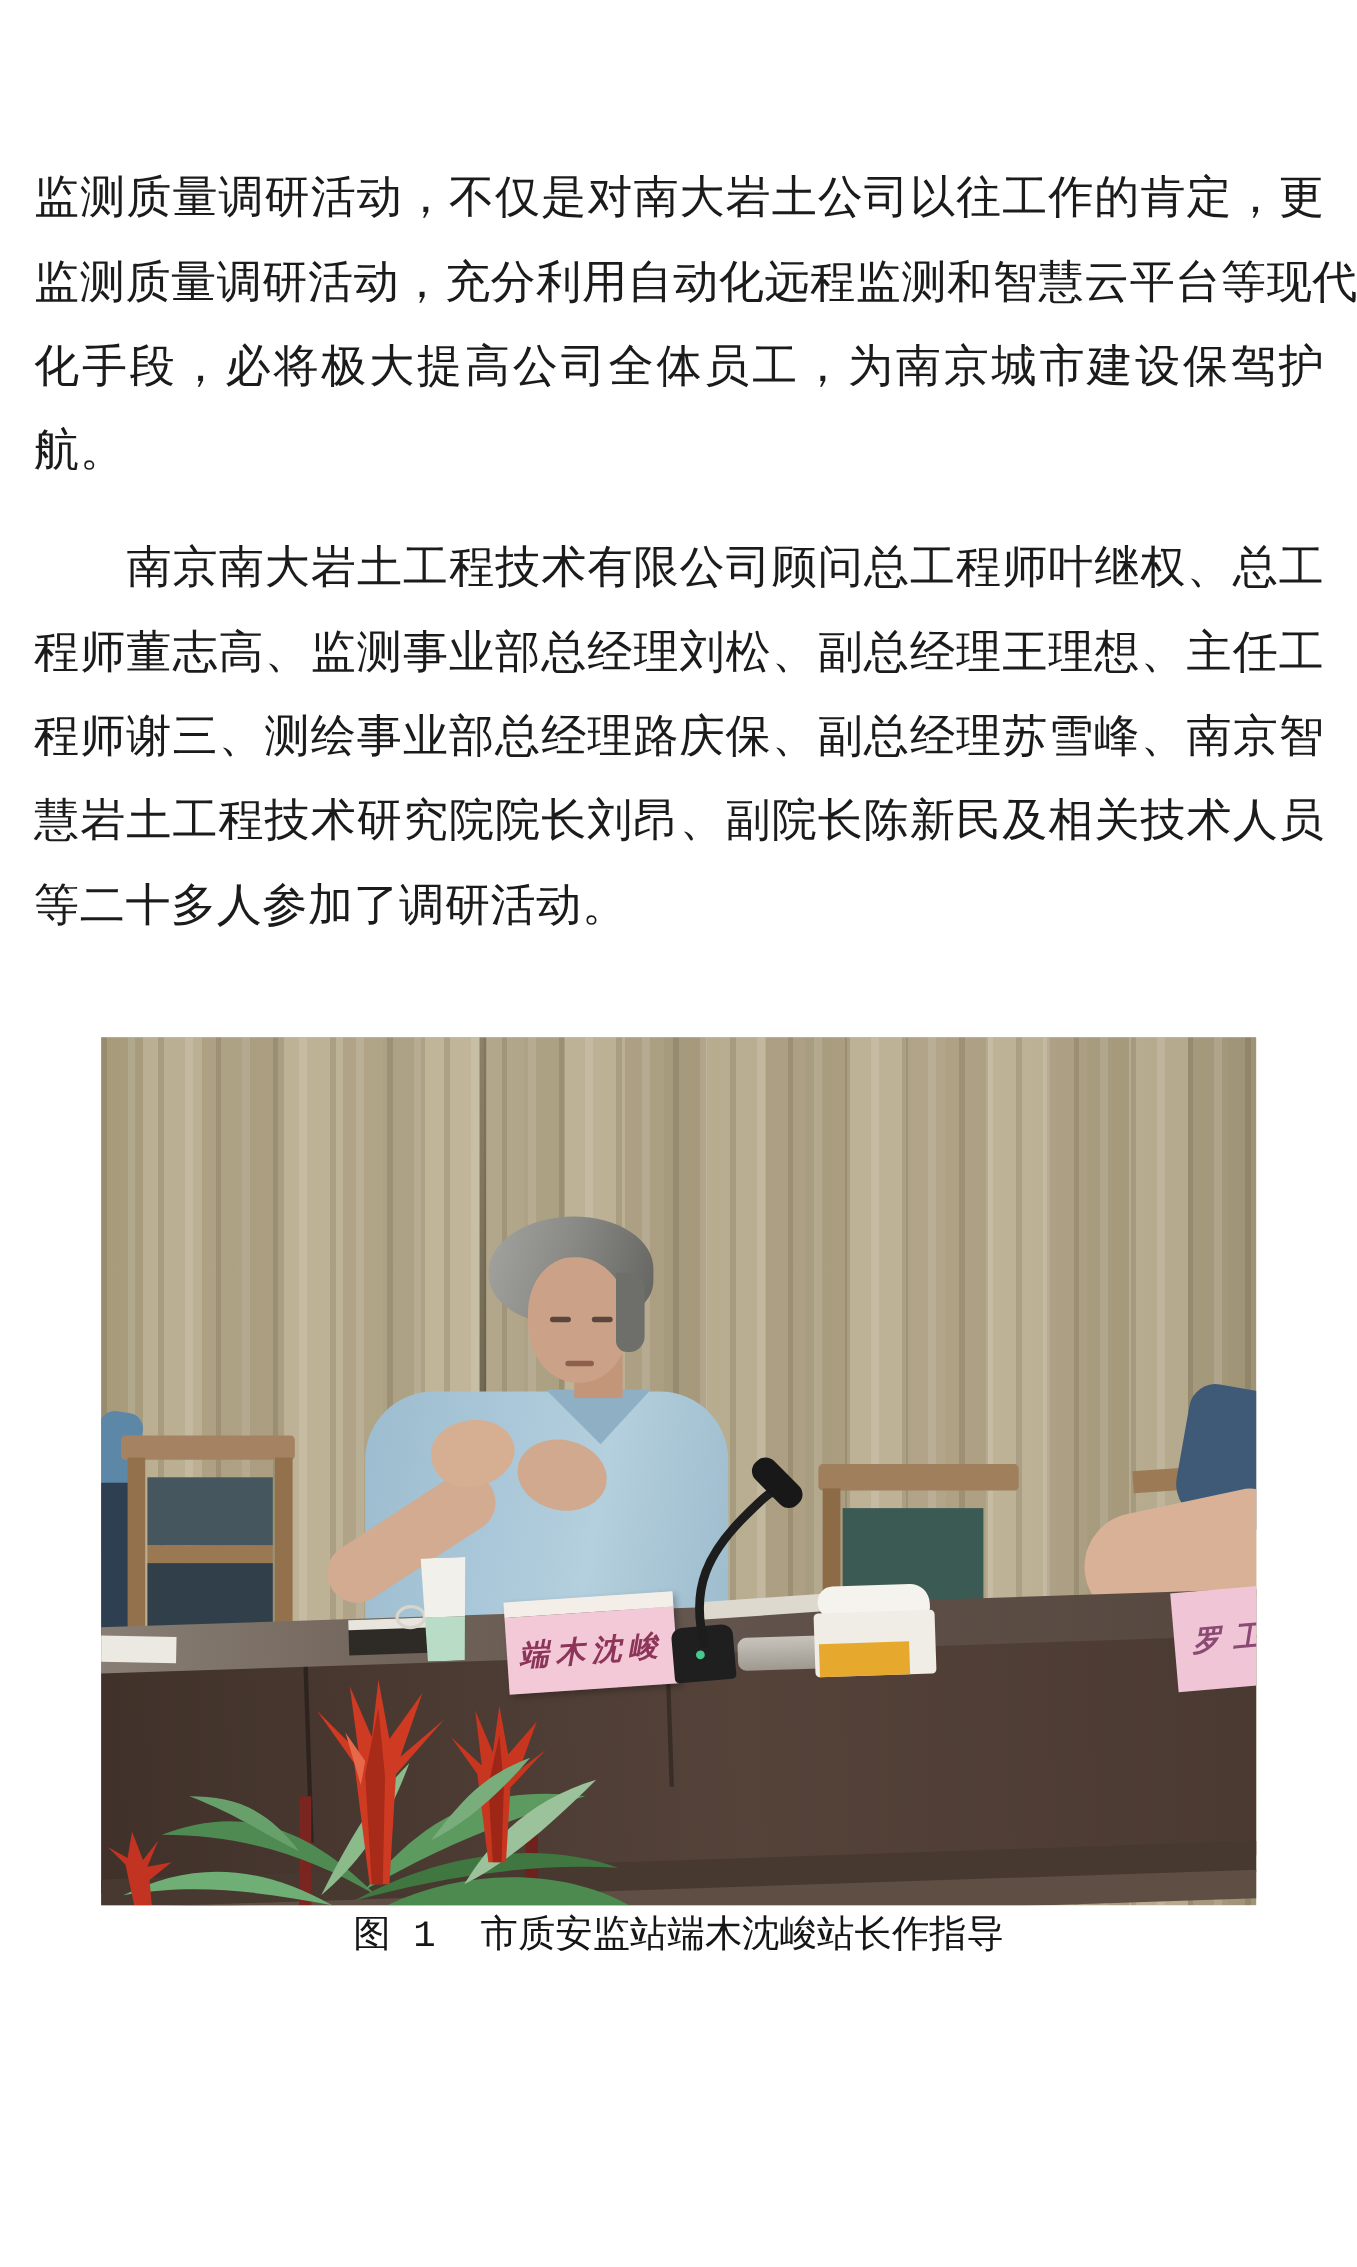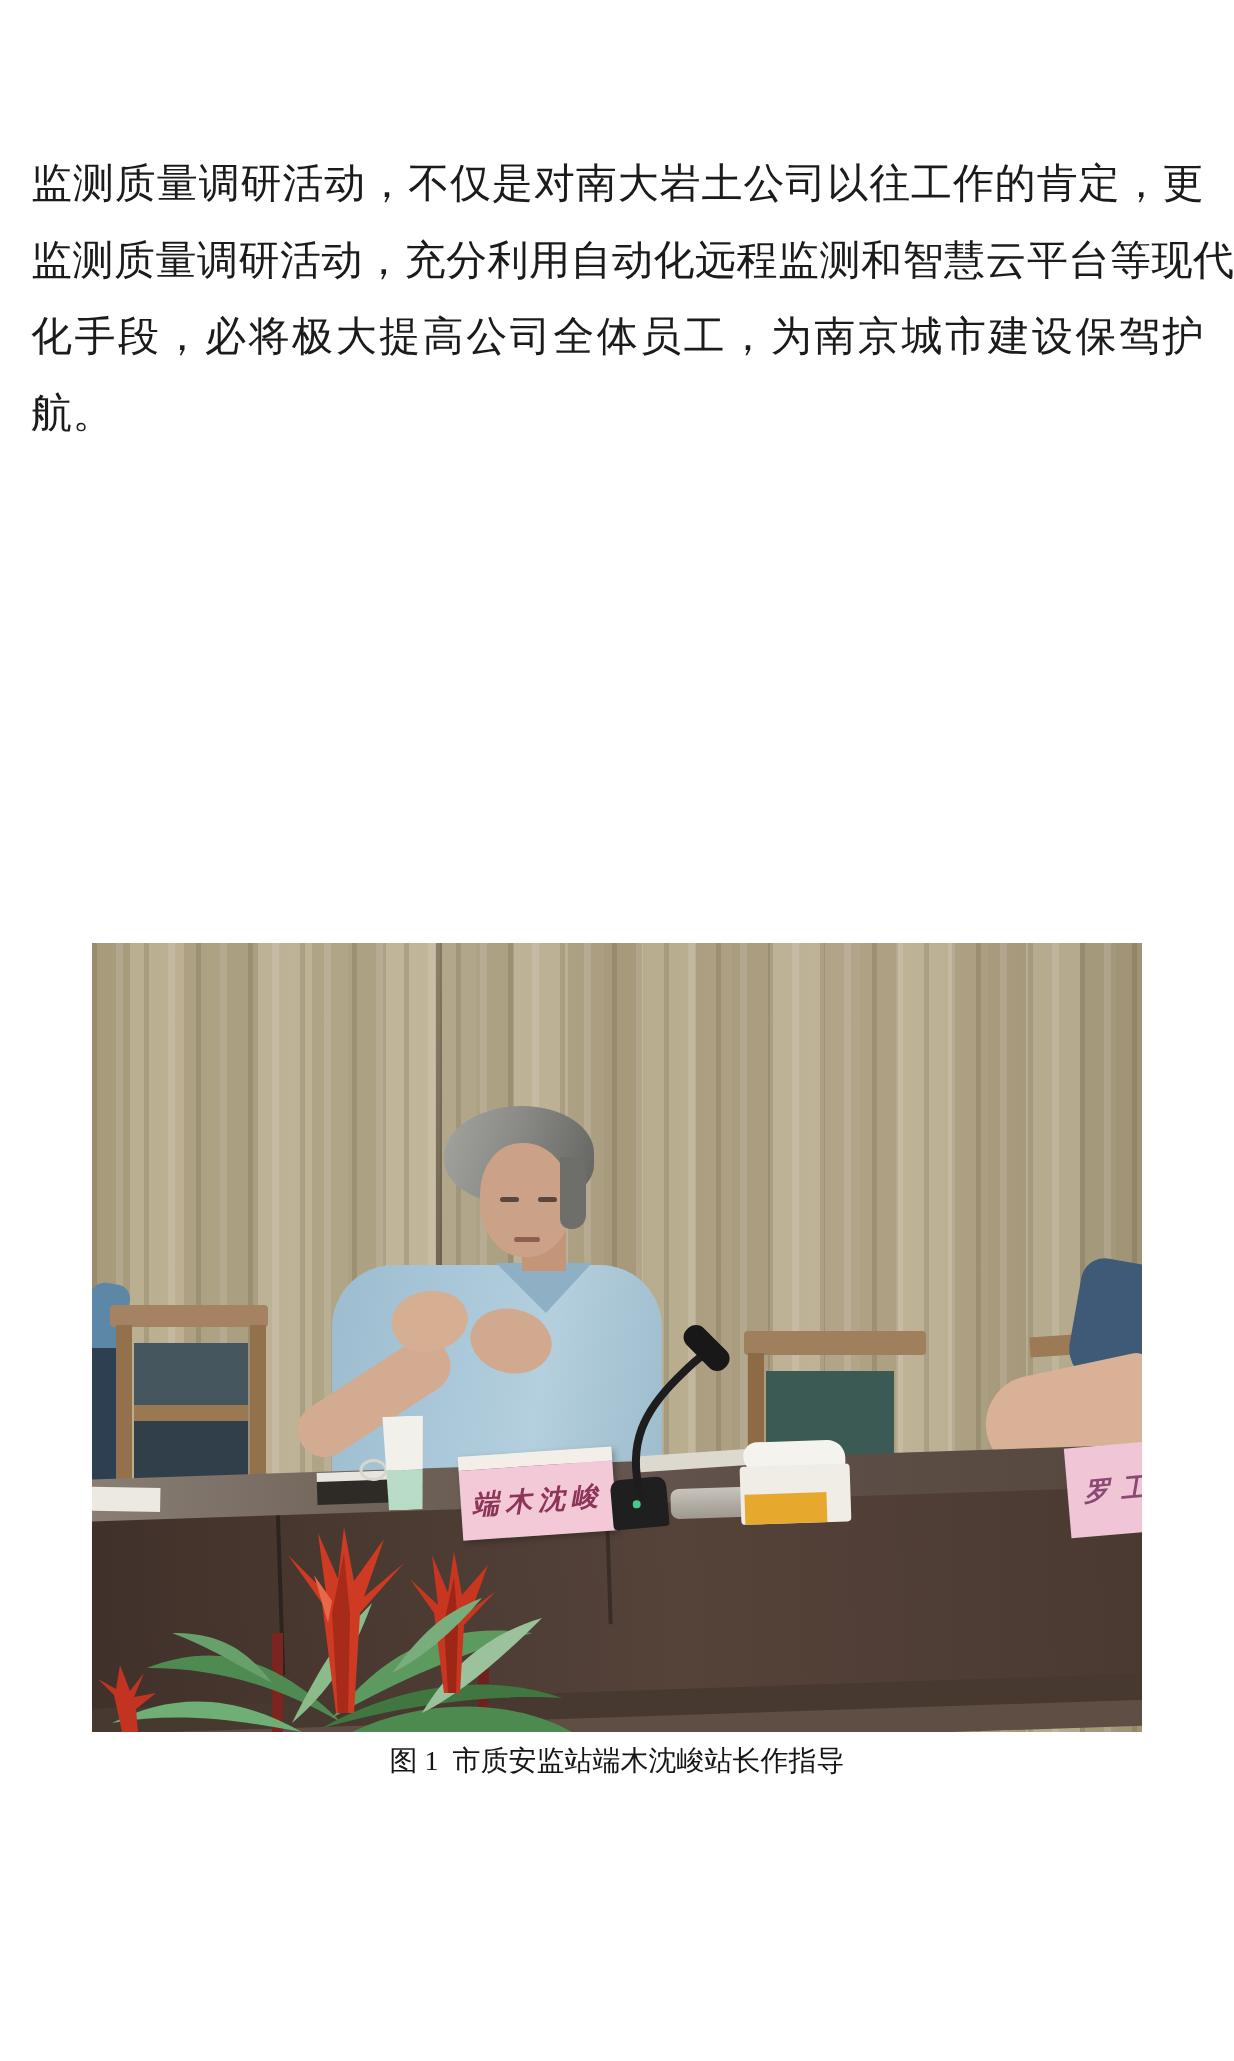--- a/index.html
+++ b/index.html
@@ -1,17 +1,17 @@
 <!DOCTYPE html>
 <html><head>
 <meta charset="utf-8">
 <style>
   html,body{margin:0;padding:0;background:#ffffff;}
   .page{position:relative;width:1234px;height:2061px;background:#ffffff;overflow:hidden;
-        font-family:Liberation Serif, serif;color:#1b1b1b;}
+        font-family:Liberation Mono, monospace;color:#1b1b1b;}
   
   .body-text{position:absolute;left:31px;top:145px;width:1173px;}
   .para{margin:0;}
   .para.second{margin-top:30px;}
   .line{height:76.6px;line-height:76.6px;font-size:41px;
         text-align:justify;text-align-last:justify;white-space:nowrap;
         letter-spacing:0.5px;}
   .line.flush{text-align-last:left;}
   .line.indent{padding-left:84px;}
   
@@ -110,33 +110,40 @@
   .tissue-pack .pack-body{left:0;top:24px;width:110px;height:58px;background:#efede6;border-radius:4px;}
   .tissue-pack .pack-yellow{left:4px;top:52px;width:82px;height:30px;background:#e7a82e;}
   .name-card-right{left:975px;top:518px;width:92px;height:90px;background:#f0c6d6;
      transform:rotate(-3deg);display:flex;align-items:center;}
   .name-card-right .card-text{position:static;font-size:27px;font-style:italic;color:#8a4a74;
      letter-spacing:10px;font-weight:bold;padding-left:16px;white-space:nowrap;}
   .mic-svg{left:0;top:0;width:1050px;height:789px;}
   .plant-svg{left:0;top:540px;width:560px;height:249px;}
   
   .caption{position:absolute;left:0;top:1738px;width:1234px;text-align:center;
-     font-size:28px;line-height:46px;white-space:pre;color:#161616;}
+     font-size:34px;line-height:46px;white-space:pre;color:#161616;}
 </style>
 </head>
 <body>
 
 <div class="page">
 
   <div class="body-text">
     <div class="para">
       <div class="line">监测质量调研活动，不仅是对南大岩土公司以往工作的肯定，更</div>
       <div class="line">监测质量调研活动，充分利用自动化远程监测和智慧云平台等现代</div>
       <div class="line">化手段，必将极大提高公司全体员工，为南京城市建设保驾护</div>
       <div class="line flush">航。</div>
+    </div>
+    <div class="para second">
+      <div class="line indent">南京南大岩土工程技术有限公司顾问总工程师叶继权、总工</div>
+      <div class="line">程师董志高、监测事业部总经理刘松、副总经理王理想、主任工</div>
+      <div class="line">程师谢三、测绘事业部总经理路庆保、副总经理苏雪峰、南京智</div>
+      <div class="line">慧岩土工程技术研究院院长刘昂、副院长陈新民及相关技术人员</div>
+      <div class="line flush">等二十多人参加了调研活动。</div>
     </div>
   </div>
 
   <div class="photo">
     <div class="curtain"></div>
     <div class="curtain-seam"></div>
 
     <div class="attendee-left-shoulder"></div>
     <div class="attendee-left-body"></div>
 

